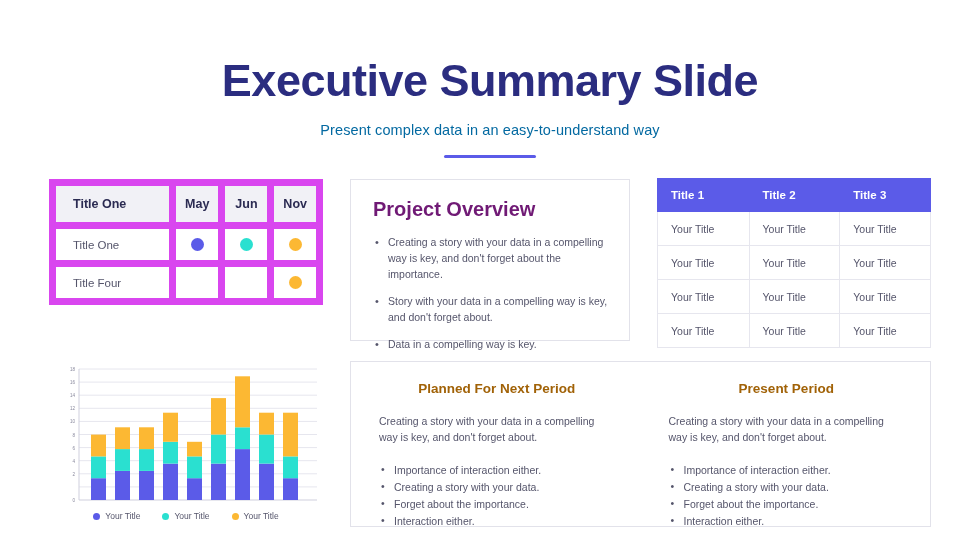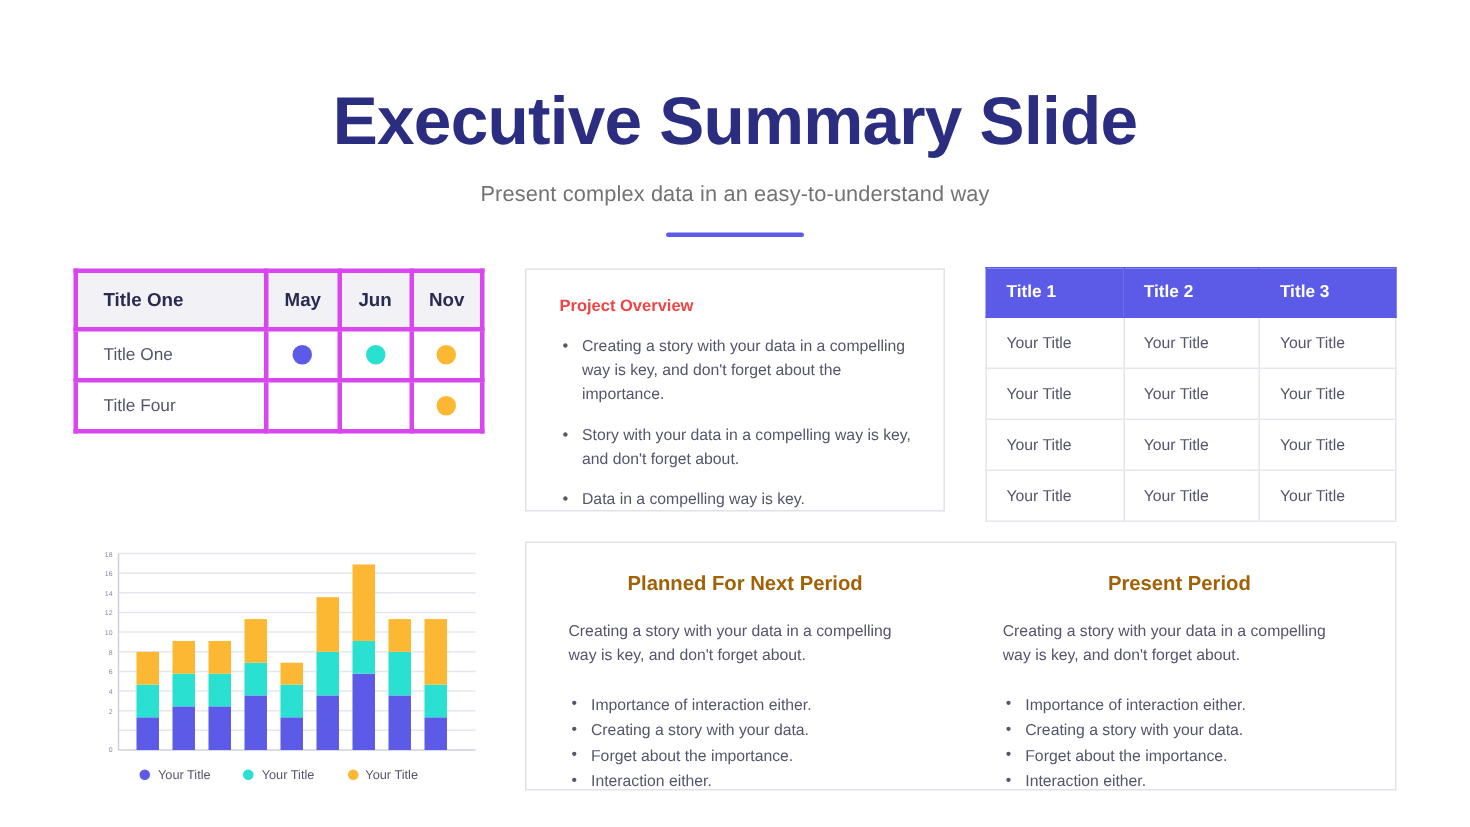--- a/index.html
+++ b/index.html
@@ -27,21 +27,21 @@
     font-weight: bold;
     color: #2b2d80;
     letter-spacing: -0.5px;
     margin: 16px;
     padding-top: 40px;
     line-height: 1.1;
   }
   .subtitle {
     text-align: center;
     font-size: 14.5px;
-    color: #737373;
+    color: #0369a1;
     margin-top: 15px;
     letter-spacing: 0.1px;
   }
   .rule {
     width: 92px;
     height: 3.5px;
     background: #5b5be8;
     margin: 17px auto 0 auto;
     border-radius: 2px;
   }
@@ -58,21 +58,21 @@
   .icon-table {
     position: absolute;
     left: 49px;
     top: 163px;
     width: 274px;
     border: 1px solid #e6e6ee;
     border-collapse: collapse;
     font-size: 11.5px;
   }
   .icon-table th, .icon-table td {
-    border: 3px solid #d946ef;
+    border: 7px solid #d946ef;
     padding: 0;
     height: 30px;
     text-align: center;
     font-weight: normal;
   }
   .icon-table thead th {
     background: #f1f1f6;
     height: 36px;
     font-weight: bold;
     font-size: 12.5px;
@@ -104,24 +104,24 @@
 
   
   .overview {
     left: 350px;
     top: 163px;
     width: 280px;
     height: 162px;
     padding: 18px 16px 0 22px;
   }
   .overview h2 {
-    font-size: 11px;
+    font-size: 20px;
     font-weight: bold;
     margin: 0 0 14px 0;
-    color: #ef4444;
+    color: #701a75;
   }
   .bullet-list {
     list-style: none;
     margin: 0;
     padding: 0;
   }
   .bullet-list li {
     position: relative;
     padding-left: 15px;
     margin-bottom: 11px;

